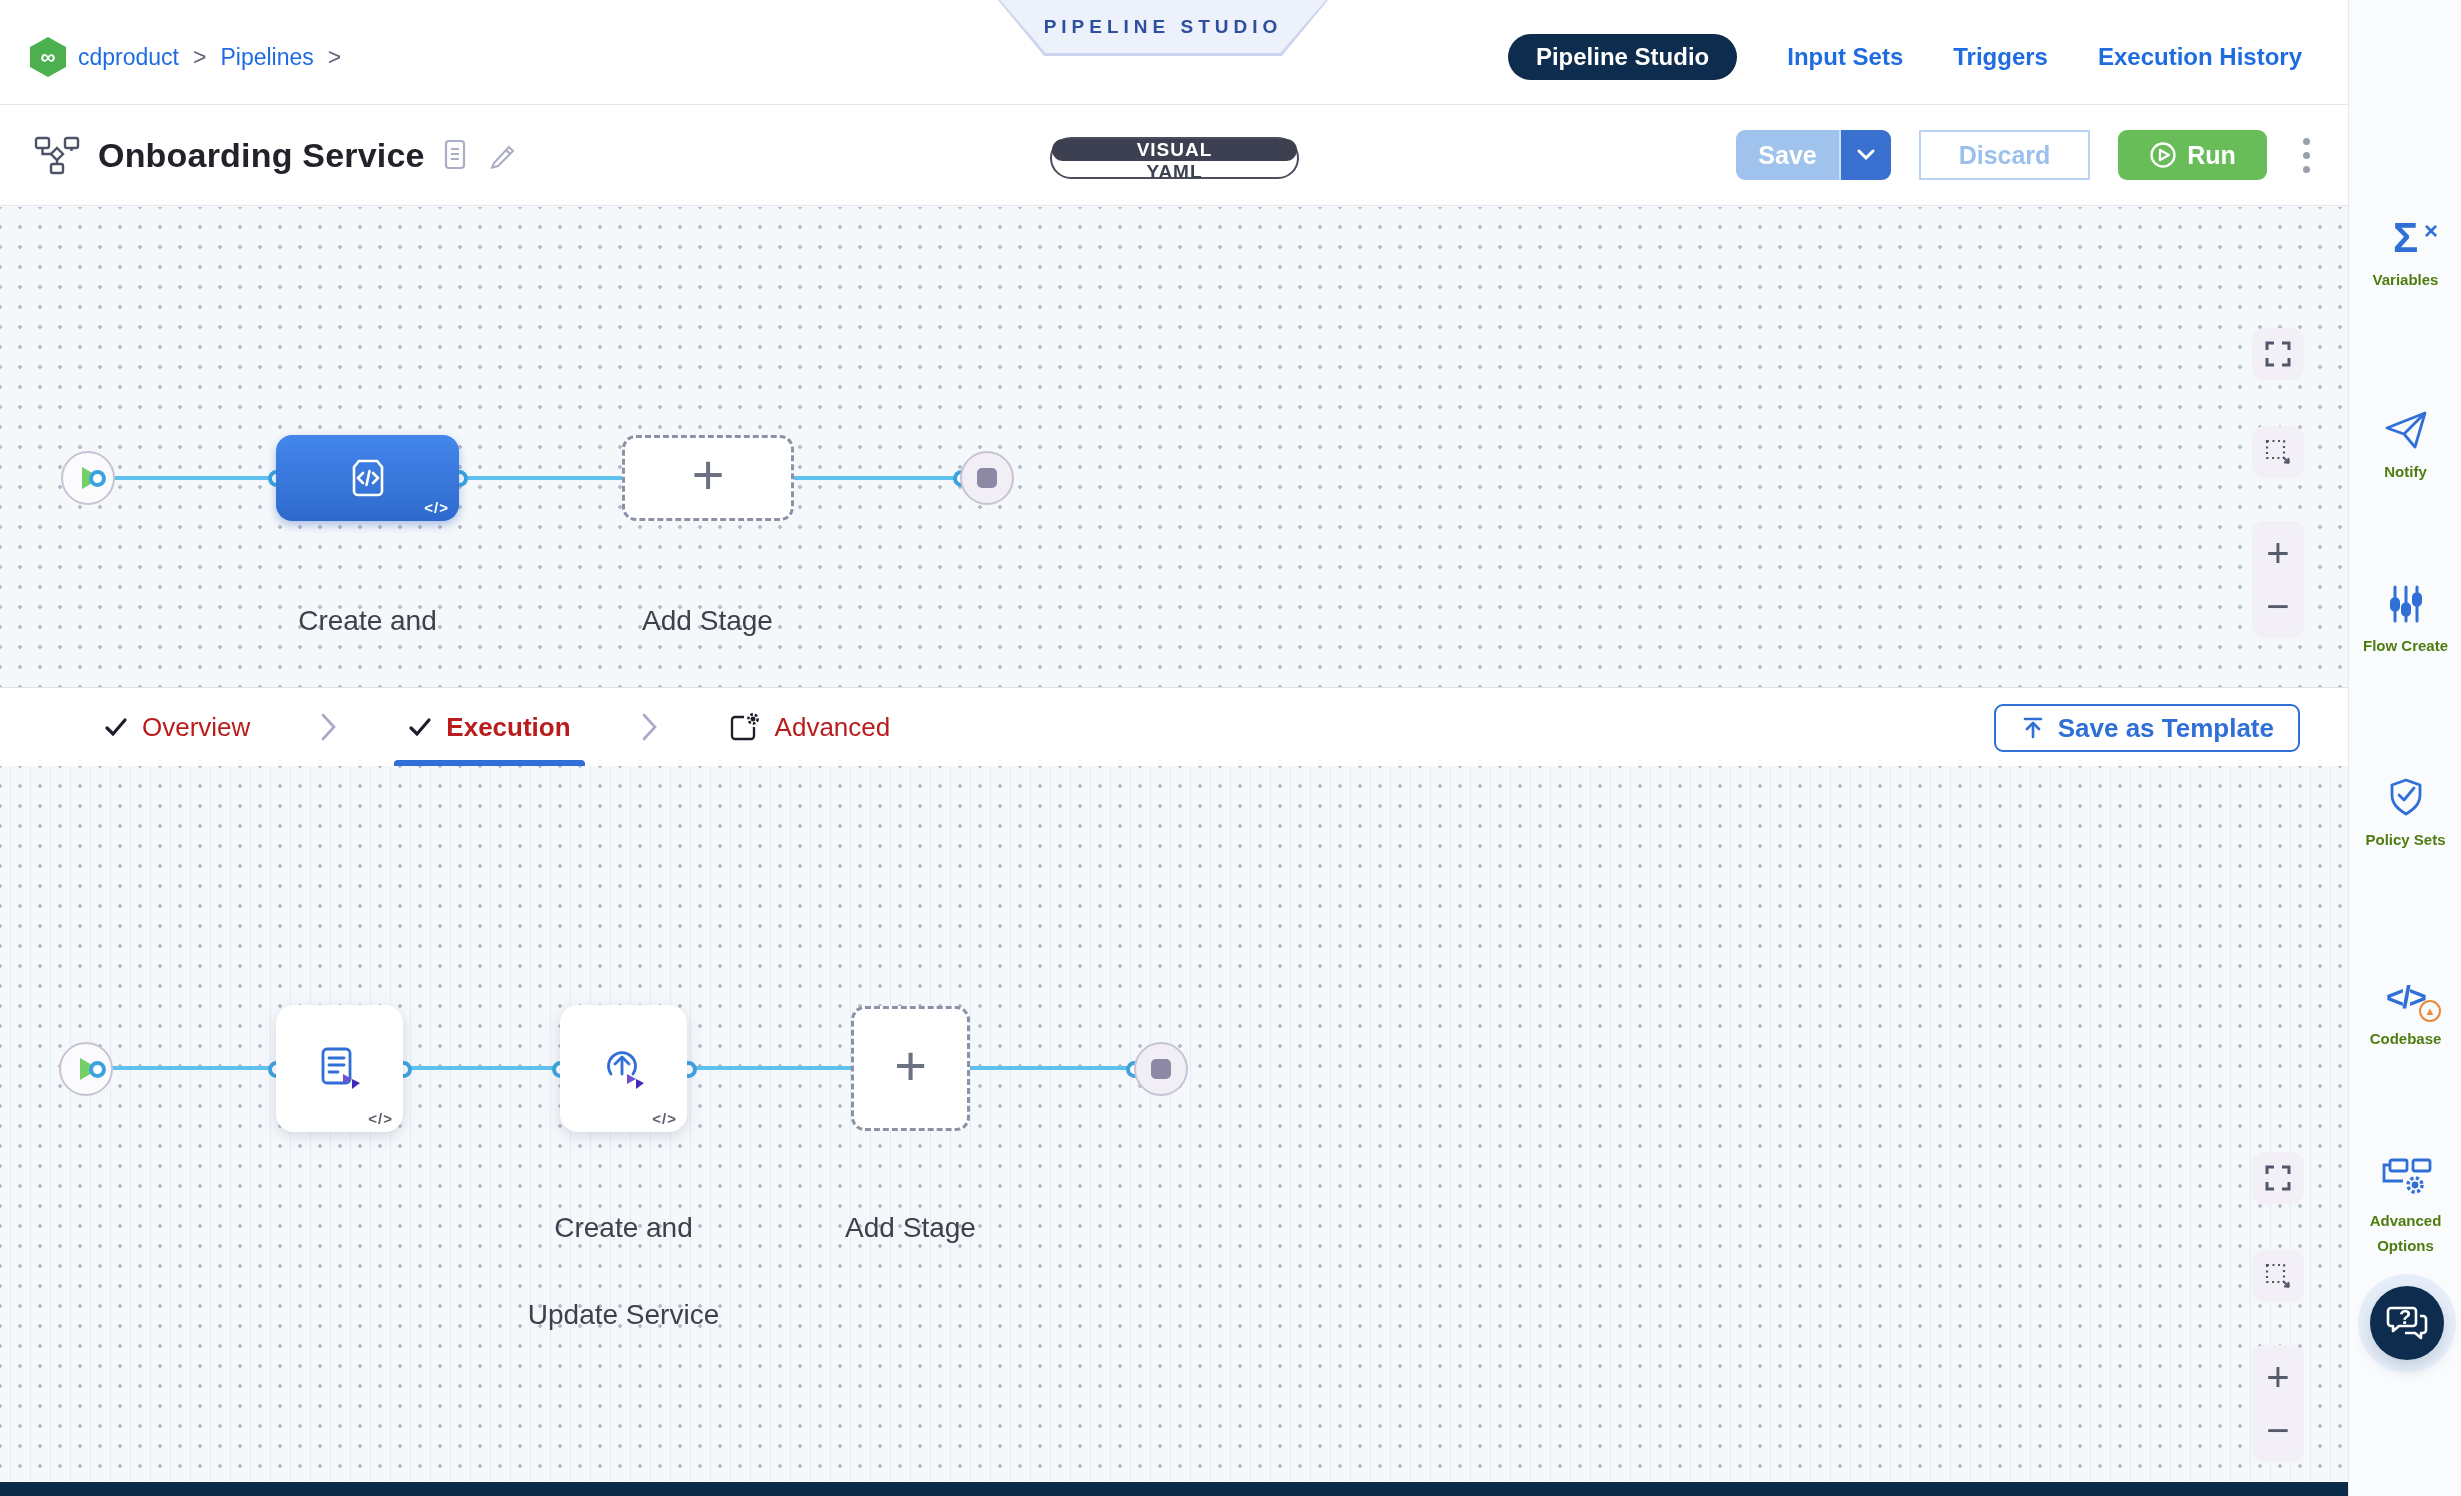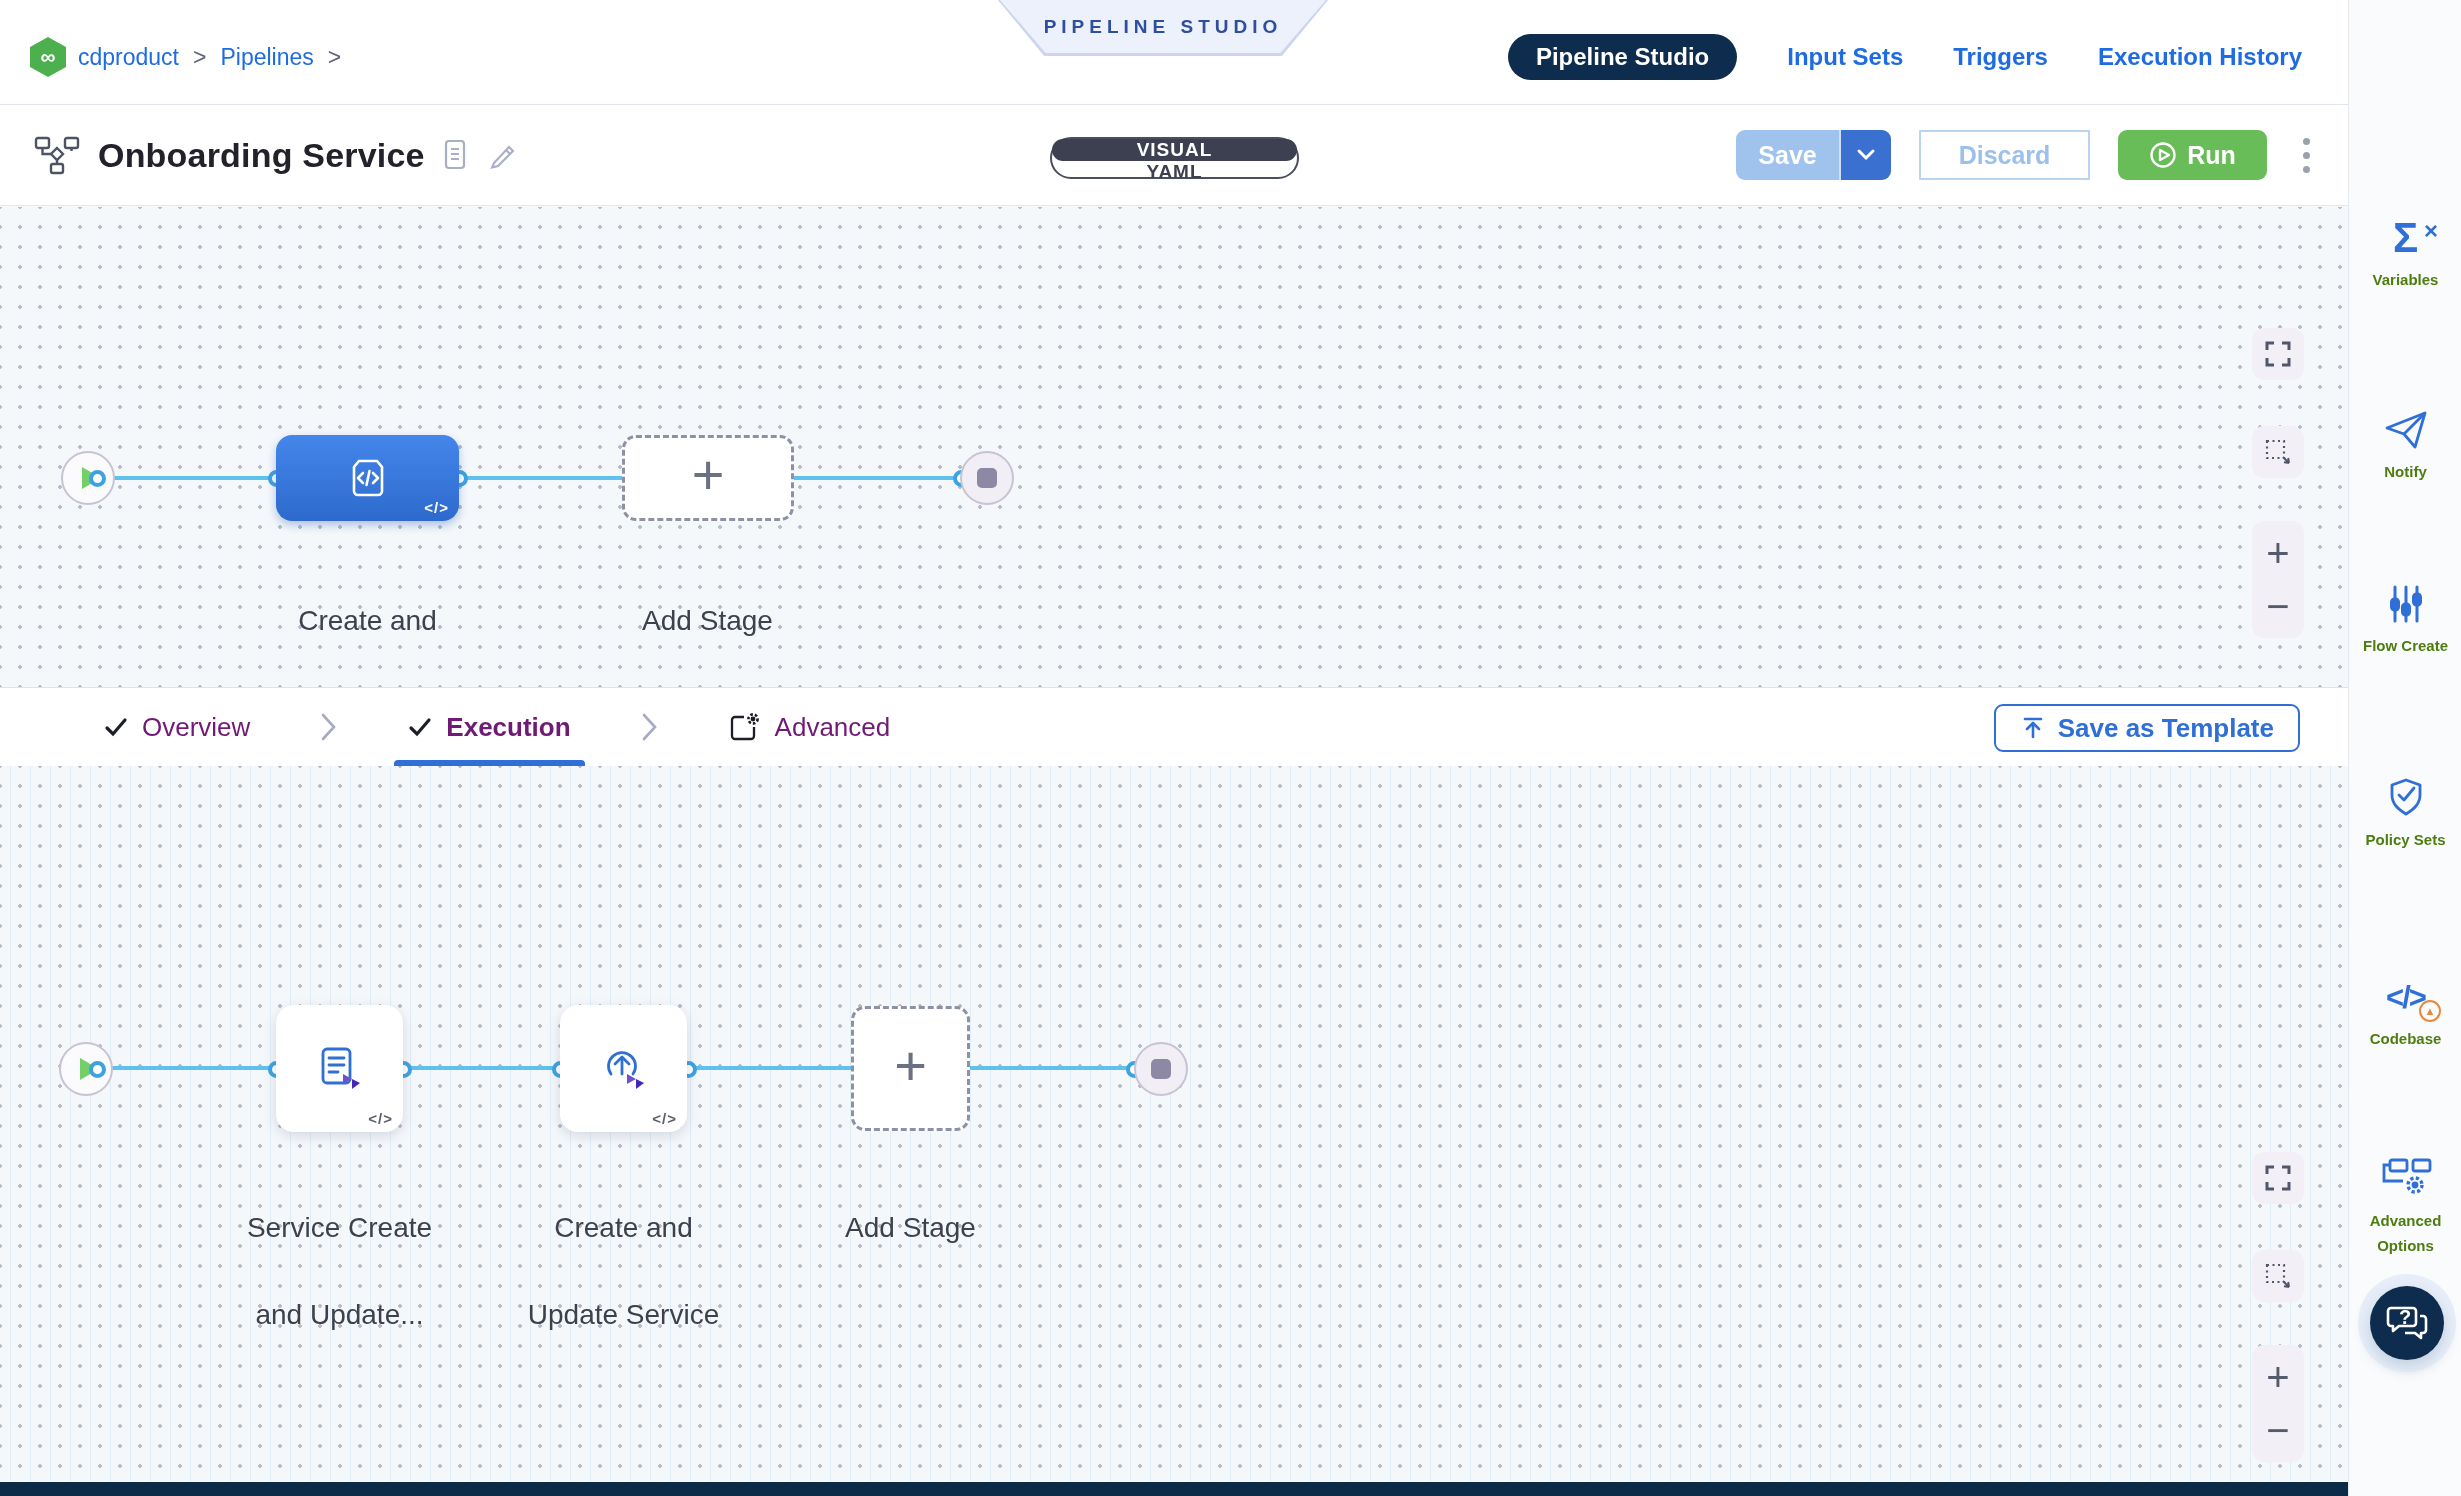--- a/index.html
+++ b/index.html
@@ -100,21 +100,21 @@
             display:flex; align-items:center; justify-content:center; cursor:pointer; }
   .cv-zoom { position:absolute; left:2252px; width:52px; height:117px; border-radius:12px; background:#f2f0f6;
              display:flex; flex-direction:column; align-items:center; justify-content:space-evenly; cursor:pointer; }
   .zoom-glyph { font-size:40px; font-weight:300; color:#565b6b; line-height:1; }
 
   
   .tabbar { position:absolute; left:0; top:687px; width:2348px; height:80px; background:#fff;
             border-top:1px solid #dfe3ec; border-bottom:1px solid #dfe3ec;
             display:flex; align-items:center; padding-left:96px; }
   .tab-item { position:relative; height:100%; display:flex; align-items:center; gap:14px; font-size:26px;
-              color:#701a75; font-weight:500; padding:0 8px; cursor:pointer; }
+              color:#b91c1c; font-weight:500; padding:0 8px; cursor:pointer; }
   .tab-item.active { font-weight:700; }
   .tab-item.active::after { content:""; position:absolute; left:-6px; right:-6px; bottom:0; height:6px;
               background:#2f6fd6; border-radius:4px 4px 0 0; }
   .tab-sep { margin:0 62px; display:flex; align-items:center; }
   .btn-template { position:absolute; right:48px; top:16px; height:48px; padding:0 24px; border:2px solid #2f6fd6;
                   border-radius:9px; background:#fff; color:#2f6fd6; font-size:26px; font-weight:700;
                   display:flex; align-items:center; gap:12px; cursor:pointer; }
 
   
   .bottom-bar { position:absolute; left:0; top:1482px; width:2348px; height:15px; background:#0c2b49; }
@@ -365,24 +365,20 @@
       </div>
 
       <div class="dashed-box" style="left:851px; top:240px; width:119px; height:125px;">
         <span class="plus-glyph">+</span>
       </div>
 
       <div class="node-circle end" style="left:1134px; top:276px;">
         <div class="stop-sq"></div>
       </div>
 
-      <div class="node-label" style="left:230px; top:396px;">
-        <span>Service Create</span>
-        <span>and Update...</span>
-      </div>
       <div class="node-label" style="left:514px; top:396px;">
         <span>Create and</span>
         <span>Update Service</span>
       </div>
       <div class="node-label" style="left:801px; top:396px;">
         <span>Add Stage</span>
       </div>
 
       <div class="cv-btn" style="top:386px;">
         <svg width="28" height="28" viewBox="0 0 28 28" fill="none" stroke="#51566a" stroke-width="3">

